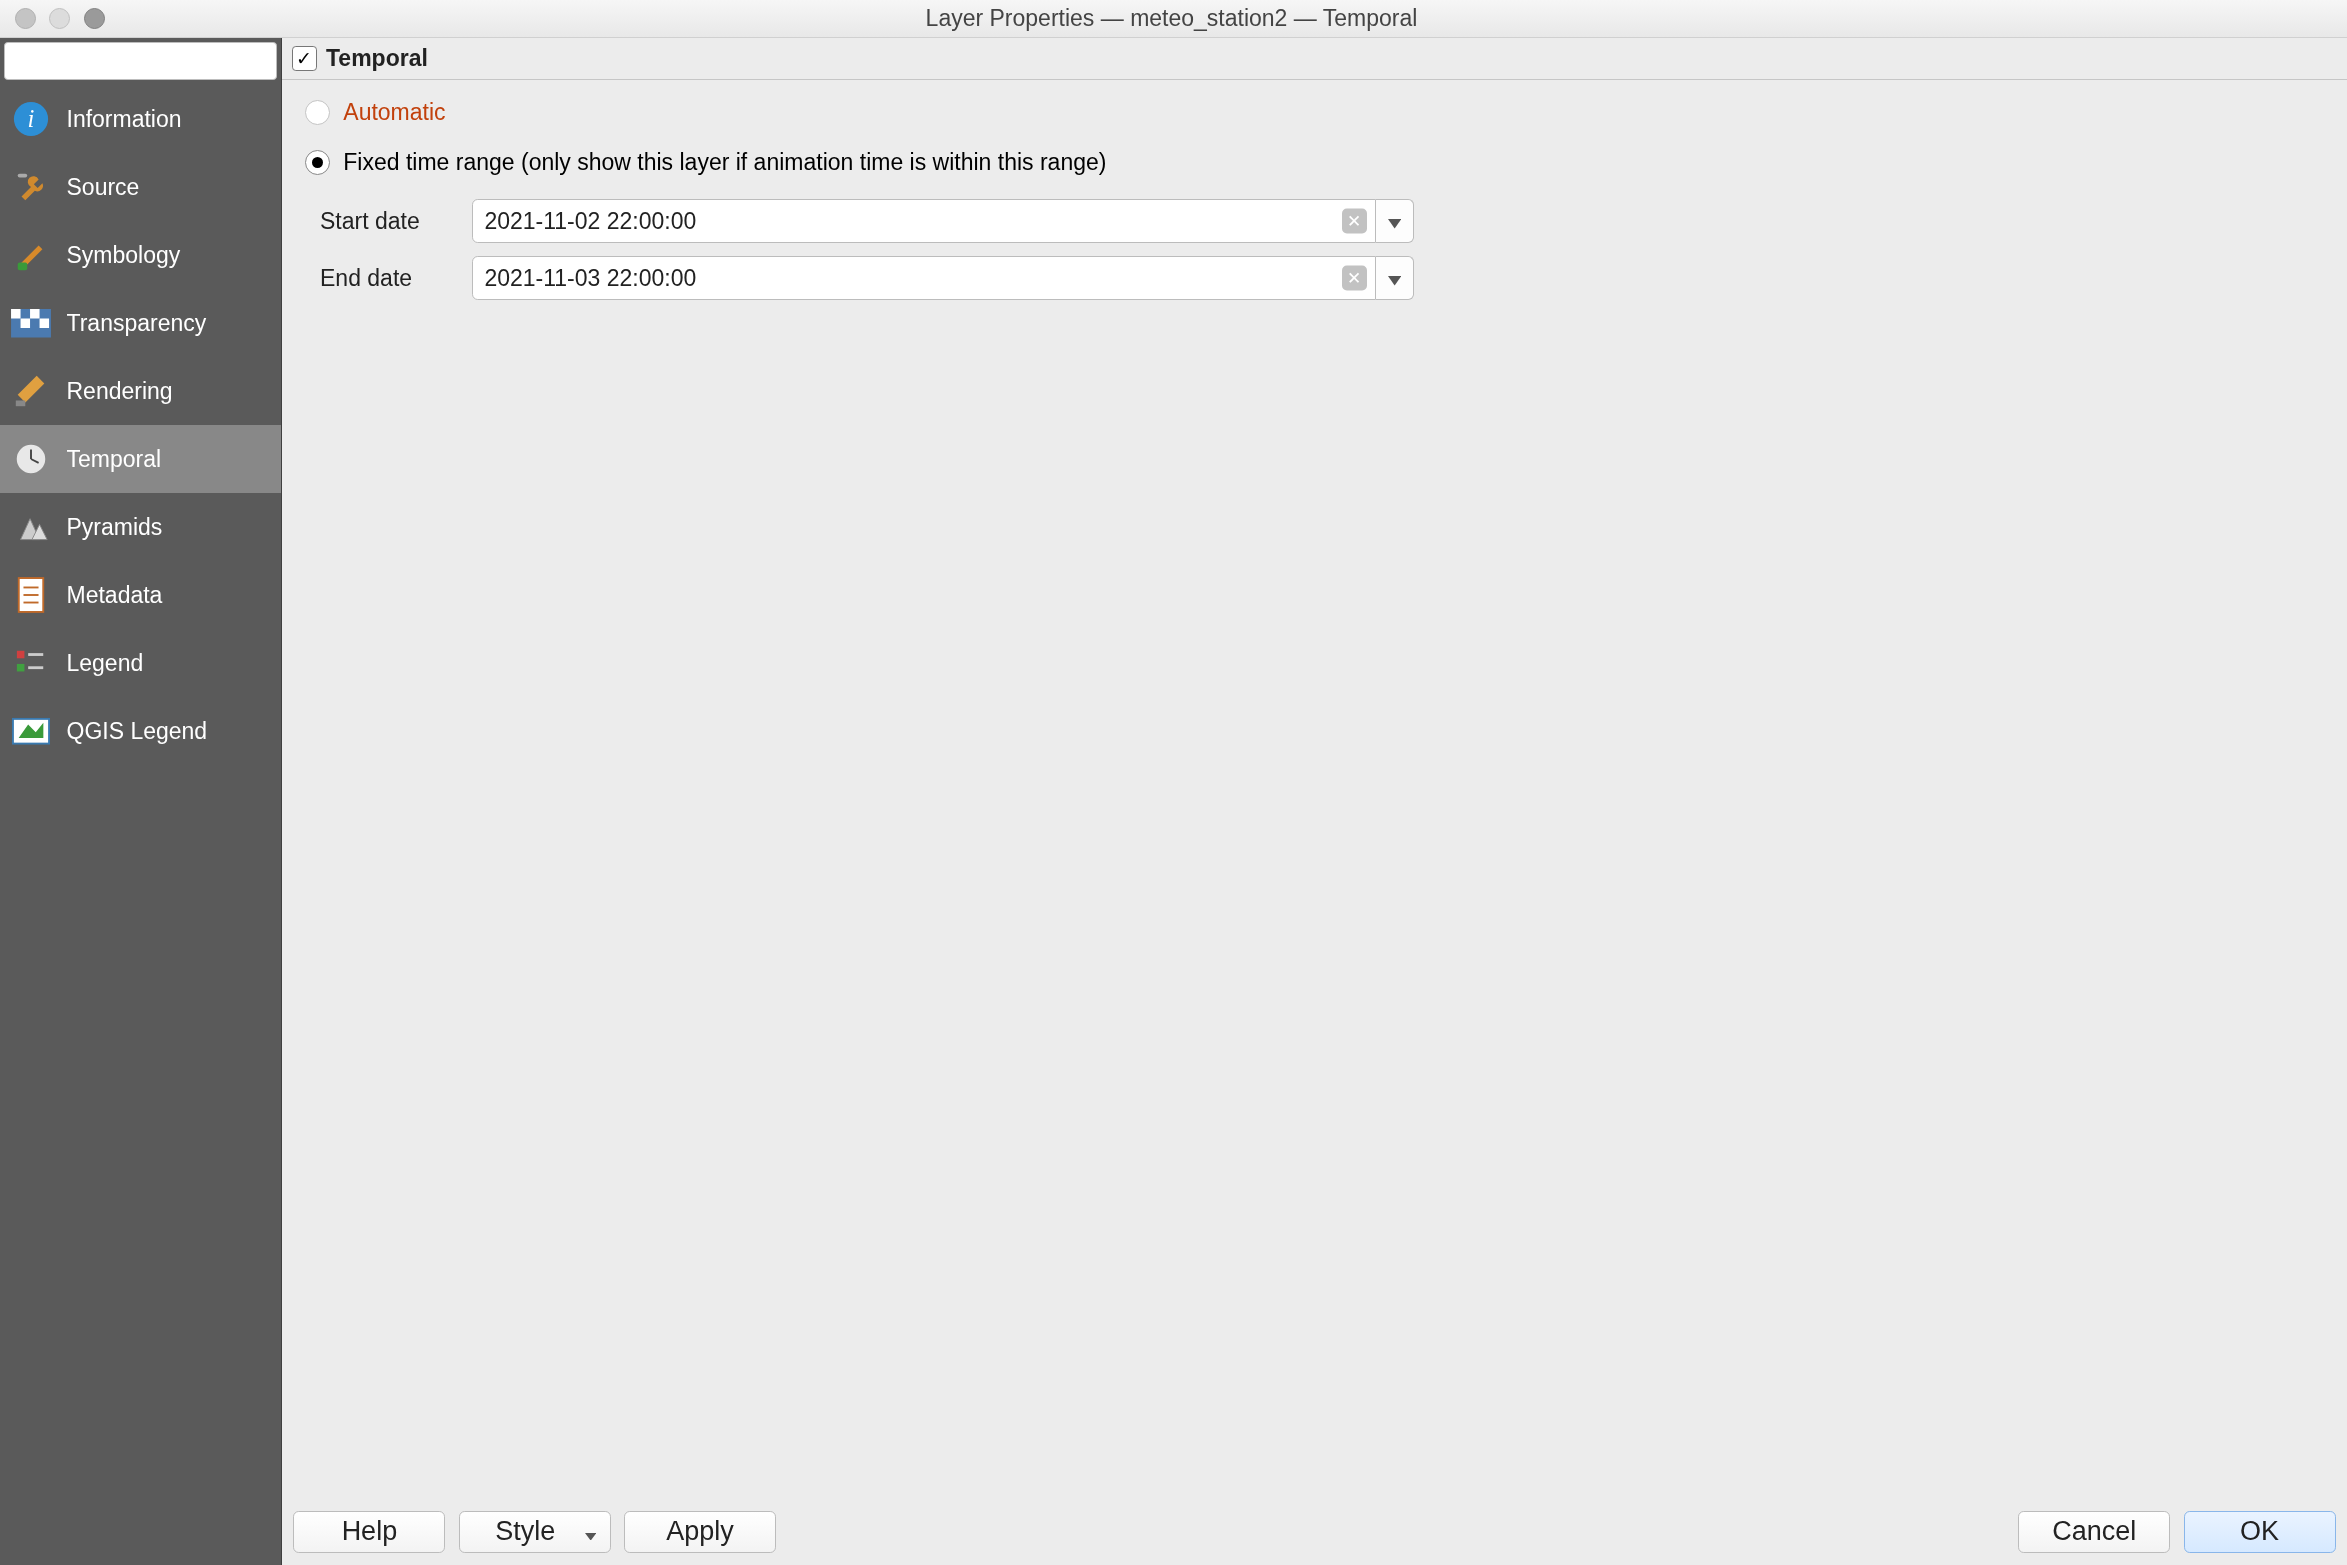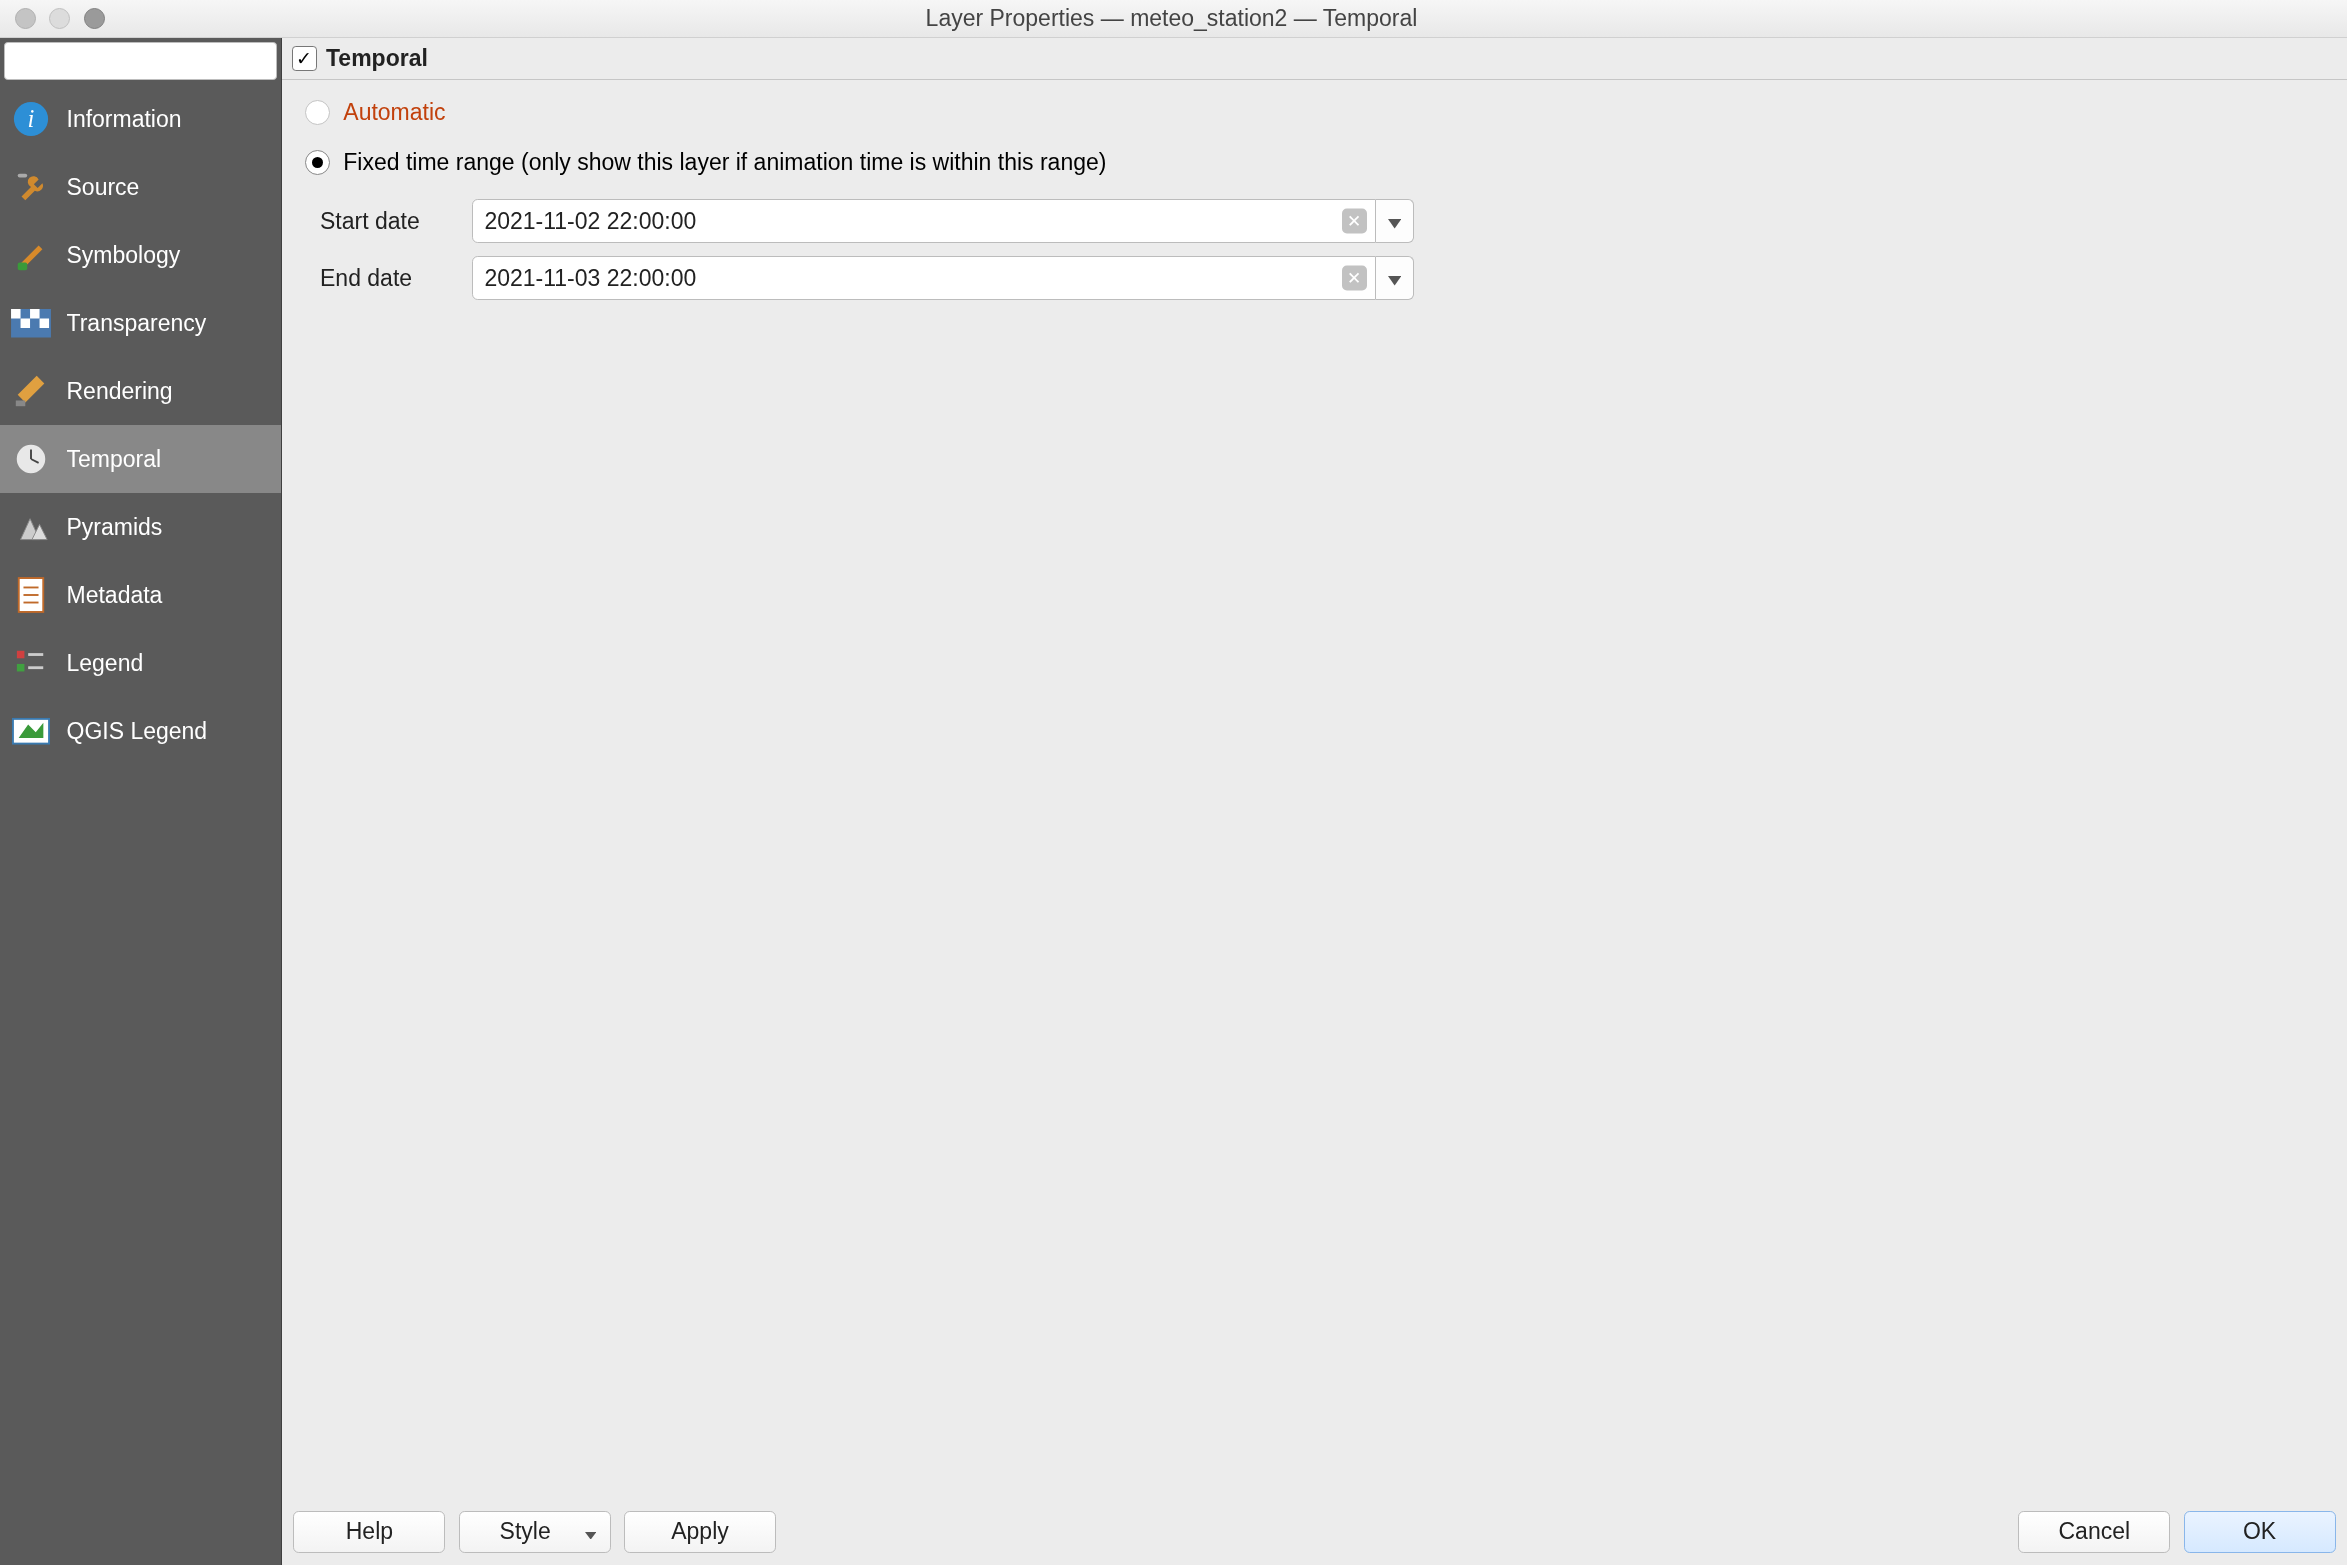--- a/index.html
+++ b/index.html
@@ -219,21 +219,21 @@
     padding: 0 11.4px 11.4px 11.4px;
     gap: 13.3px;
     background:#ececec;
   }
   .btn {
     height: 42px;
     min-width: 152px;
     border: 1px solid #bcbcbc;
     border-radius: 5.7px;
     background: linear-gradient(#ffffff,#f3f3f3);
-    font-size: 23px;
+    font-size: 27px;
     color:#222;
     display:flex;align-items:center;justify-content:center;
     cursor:pointer;
     padding:0 19px;
   }
   .btn.style-btn{
     position:relative;
     padding-right:38px;
   }
   .btn .caret{

